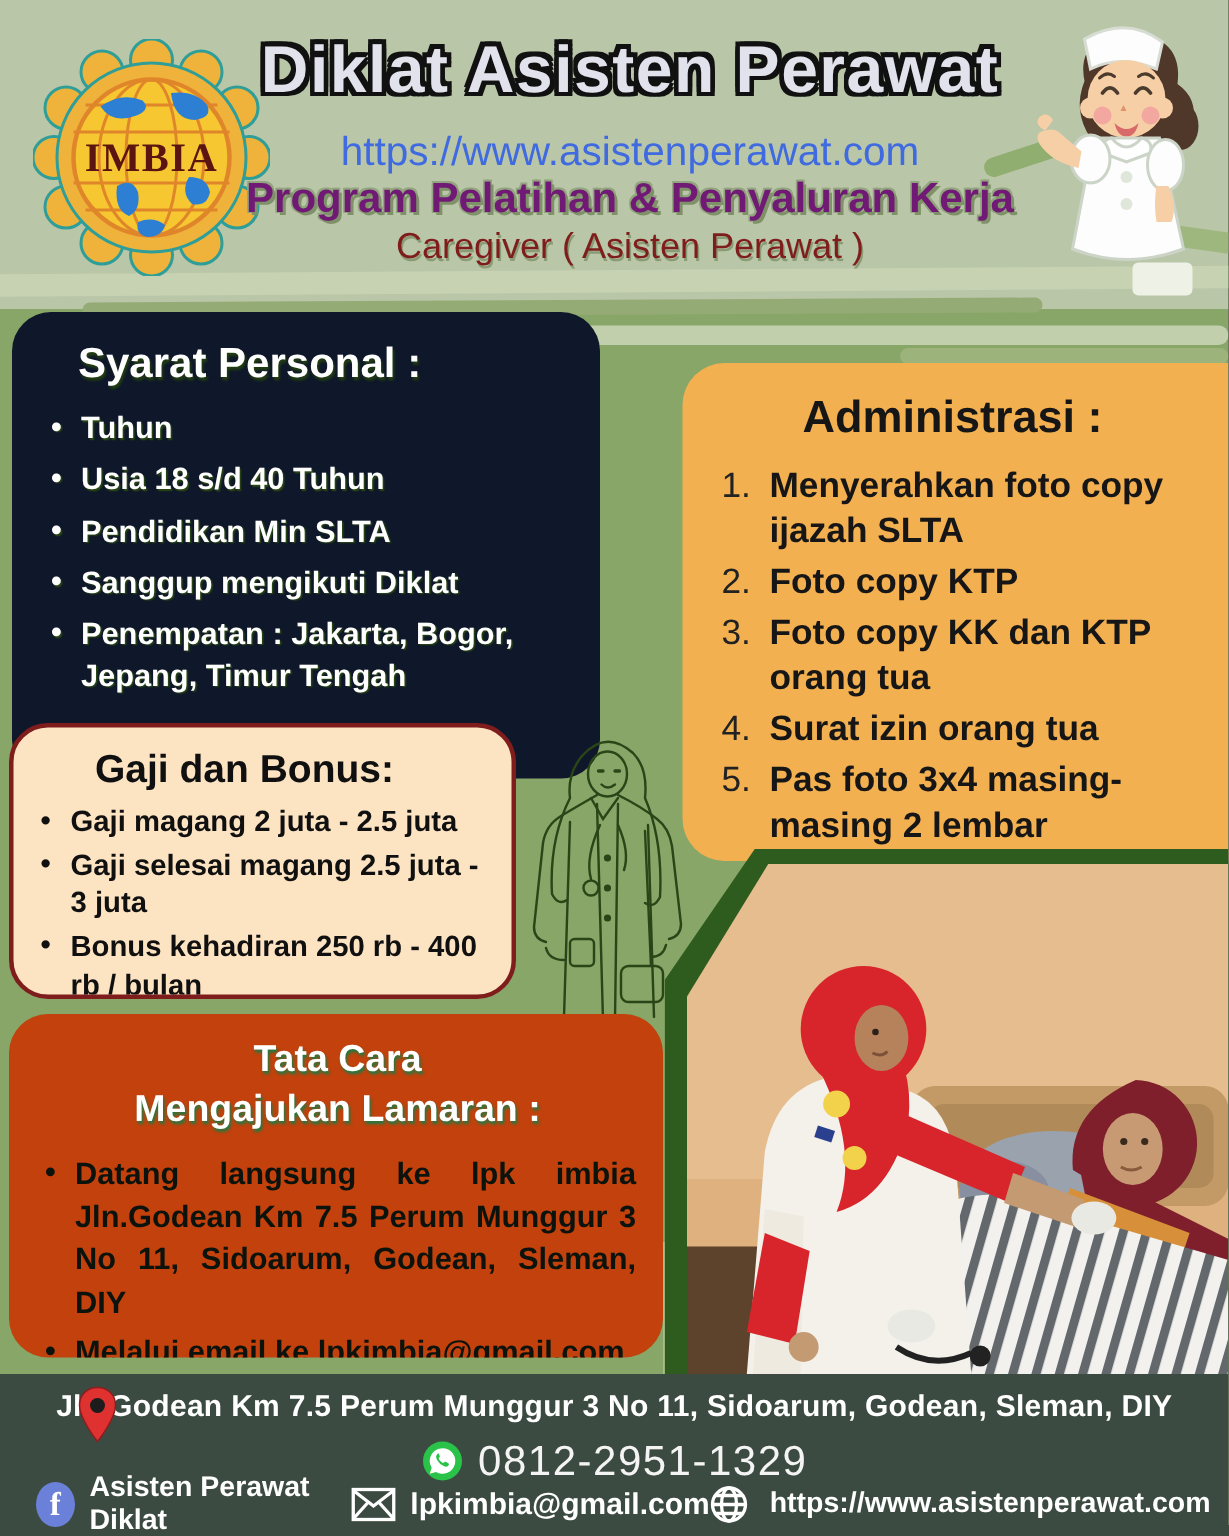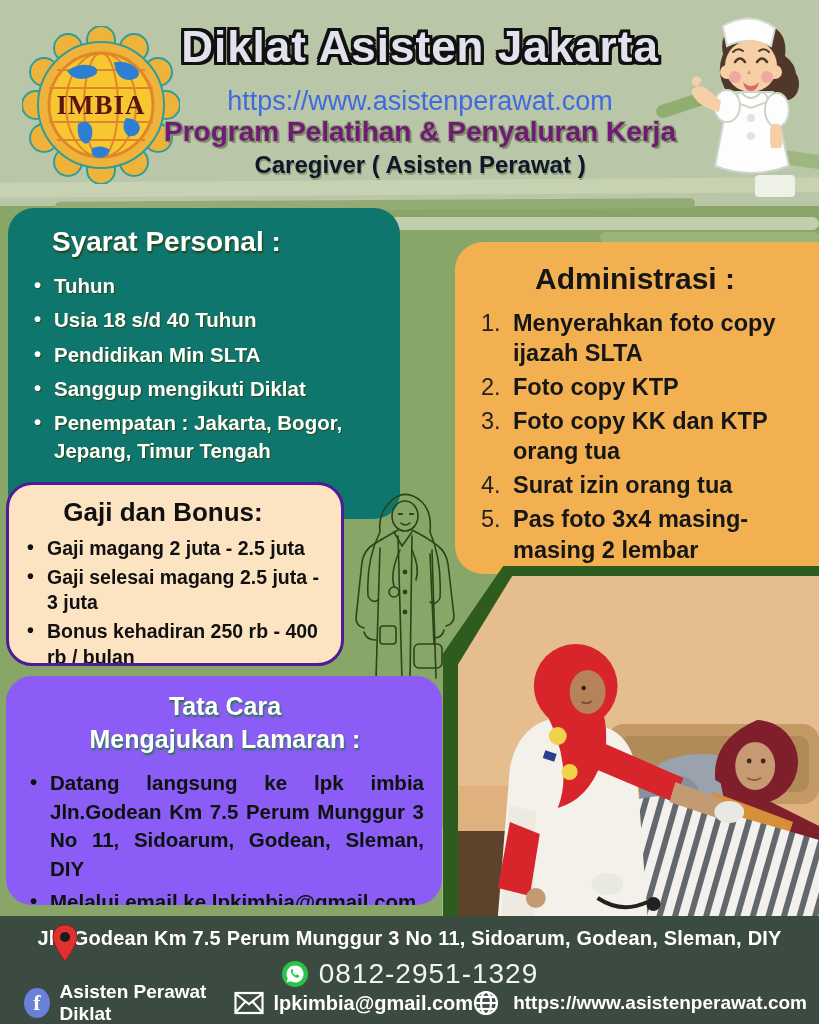--- a/index.html
+++ b/index.html
@@ -31,57 +31,57 @@
     position:absolute; left:120px; top:86px; width:600px; text-align:center;
     font-size:27px; color:#3f6ae0; font-weight:400;
   }
   .tagline {
     position:absolute; left:100px; top:116px; width:640px; text-align:center;
     font-size:28px; font-weight:700; color:#701a75;
     text-shadow:2px 2px 0 #7f9169,-1px -1px 0 #93a57f,1px -1px 0 #93a57f,-1px 1px 0 #93a57f;
   }
   .subtitle {
     position:absolute; left:120px; top:151px; width:600px; text-align:center;
-    font-size:24px; font-weight:700; color:#0f172a; text-shadow:1px 2px 0 #8a9c76;
+    font-size:24px; font-weight:400; color:#7f1d1d; text-shadow:1px 2px 0 #8a9c76;
   }
   .nurse-cartoon { position:absolute; right:-4px; top:4px; width:152px; height:198px; }
 
   
   .box { position:absolute; overflow:hidden; }
   .syarat {
     left:8px; top:208px; width:392px; height:311px;
-    background:#0f766e; border-radius:26px; color:#fff; padding:16px 14px 0 22px;
+    background:#0f172a; border-radius:26px; color:#fff; padding:16px 14px 0 22px;
   }
   .syarat h2 { font-size:28px; font-weight:800; margin:2px 0 14px 22px; text-shadow:1px 2px 2px #24420f; }
   .bullets { list-style:none; }
   .bullets li { position:relative; padding-left:24px; font-weight:700; }
   .bullets li::before { content:"•"; position:absolute; left:4px; top:-1px; }
   .syarat .bullets li { font-size:20.5px; line-height:1.38; margin-bottom:6px; text-shadow:1px 1px 1px #2a4a13; }
 
   .admin {
     left:455px; top:242px; width:364px; height:332px;
     background:#f3b050; border-radius:28px 0 0 28px; color:#161616; padding:16px 10px 0 26px;
   }
   .admin h2 { font-size:30px; font-weight:800; text-align:center; margin:4px 20px 12px 0; }
   .numlist { list-style:none; }
   .numlist li { display:flex; font-size:23.5px; line-height:1.28; margin-bottom:4px; }
   .numlist .num { flex:0 0 32px; font-weight:400; color:#222; }
   .numlist .txt { font-weight:700; }
 
   .gaji {
     left:6px; top:482px; width:338px; height:184px;
-    background:#fce3c2; border:3px solid #4c1d95; border-radius:26px;
+    background:#fce3c2; border:3px solid #7f1d1d; border-radius:26px;
     color:#101010; padding:10px 8px 0 14px;
   }
   .gaji h2 { font-size:26px; font-weight:800; text-align:center; margin:2px 30px 8px 0; }
   .gaji .bullets li { font-size:19.5px; line-height:1.32; margin-bottom:3px; }
 
   .tatacara {
     left:6px; top:676px; width:436px; height:229px;
-    background:#8b5cf6; border-radius:26px; color:#0d1f12; padding:14px 18px 0 20px;
+    background:#c2410c; border-radius:26px; color:#0d1f12; padding:14px 18px 0 20px;
   }
   .tatacara h2 { font-size:25px; font-weight:800; text-align:center; color:#fff; line-height:1.3;
                  text-shadow:1px 2px 2px #1d7a42; margin-bottom:14px; }
   .tatacara .bullets li { font-size:20.5px; line-height:1.4; margin-bottom:4px; text-align:justify; color:#0b130c; }
 
   
   .lineart { position:absolute; left:338px; top:474px; width:132px; height:216px; }
 
   
   .photo-frame {
@@ -166,21 +166,21 @@
           <path d="M92 36 q16 -2 24 8 q4 8 -8 10 q-14 0 -16 -18z"></path>
           <path d="M56 98 q10 -6 14 4 q2 12 -6 16 q-10 -4 -8 -20z"></path>
           <path d="M104 92 q12 0 14 10 q-2 10 -12 8 q-8 -8 -2 -18z"></path>
           <path d="M70 122 q10 -4 18 2 q-2 8 -12 8 q-8 -2 -6 -10z"></path>
         </g>
         <text x="79" y="88" text-anchor="middle" font-family="Liberation Serif, serif" font-size="27" font-weight="bold" fill="#5c1410" letter-spacing="1">IMBIA</text>
       </g>
     </svg>
   </div>
 
-  <div class="title">Diklat Asisten Jakarta</div>
+  <div class="title">Diklat Asisten Perawat</div>
   <div class="url-line">https://www.asistenperawat.com</div>
   <div class="tagline">Program Pelatihan &amp; Penyaluran Kerja</div>
   <div class="subtitle">Caregiver ( Asisten Perawat )</div>
 
   <div class="nurse-cartoon">
     <svg viewBox="0 0 152 198" width="152" height="198">
       <path d="M52 50 q-6 -30 30 -32 q36 2 32 34 q14 10 10 26 l-10 14 l-58 -4 q-12 -18 -4 -38z" fill="#4f382a"></path>
       <ellipse cx="116" cy="80" rx="12" ry="16" fill="#4f382a"></ellipse>
       <path d="M52 22 q28 -16 52 2 l-4 18 q-24 -10 -44 0z" fill="#fdfdfd" stroke="#d8ddd4" stroke-width="2"></path>
       <circle cx="80" cy="62" r="26" fill="#f6cfa6"></circle>

